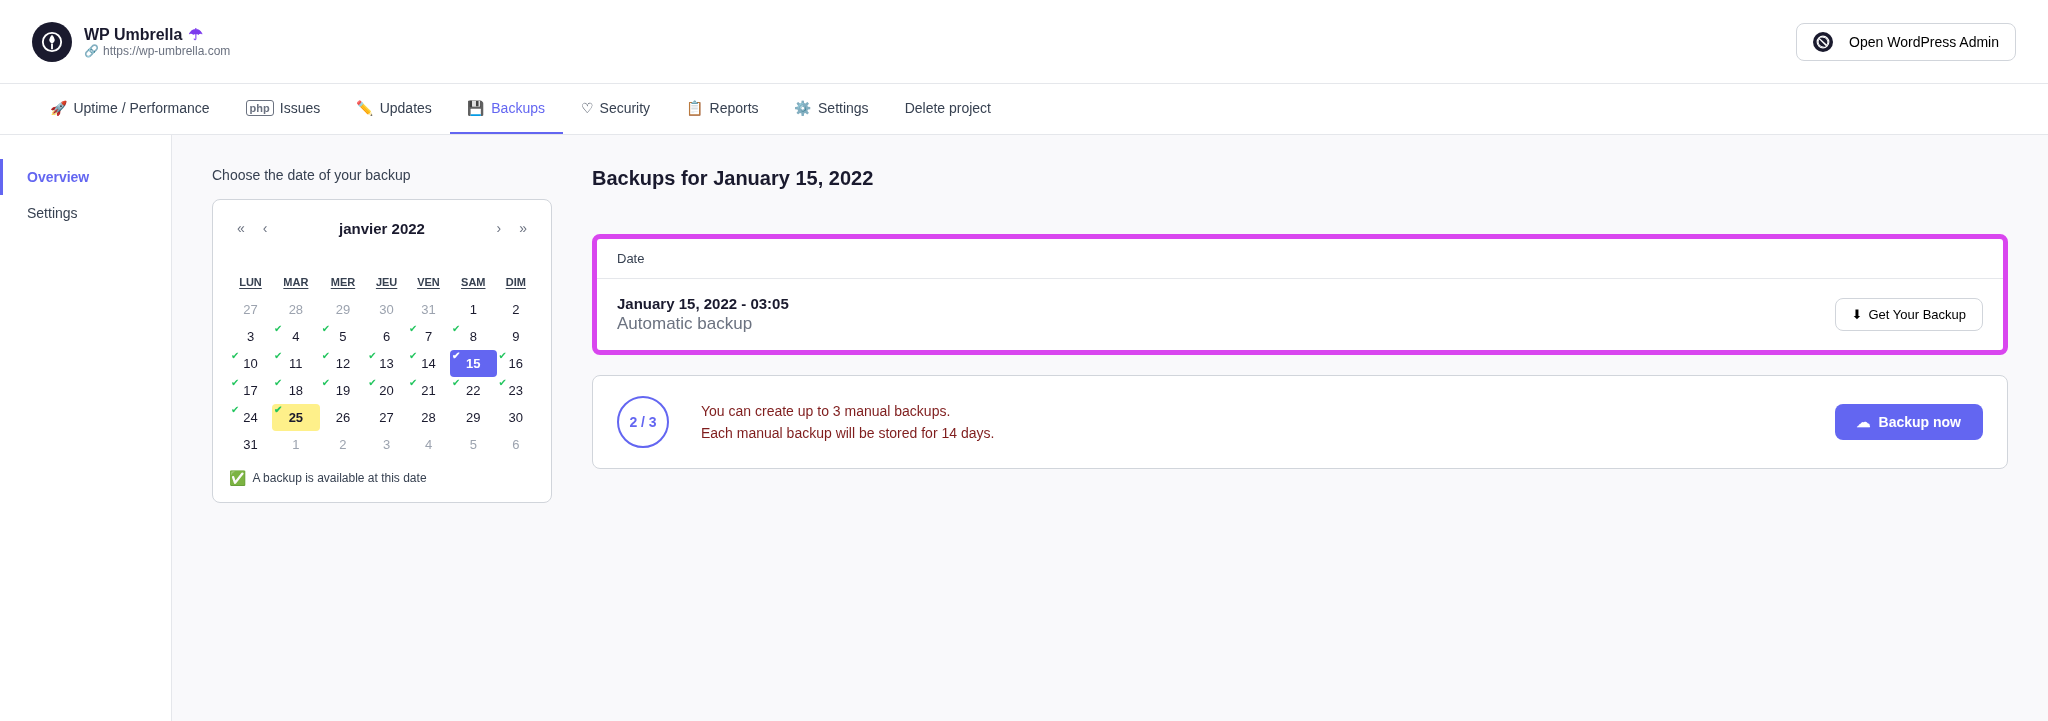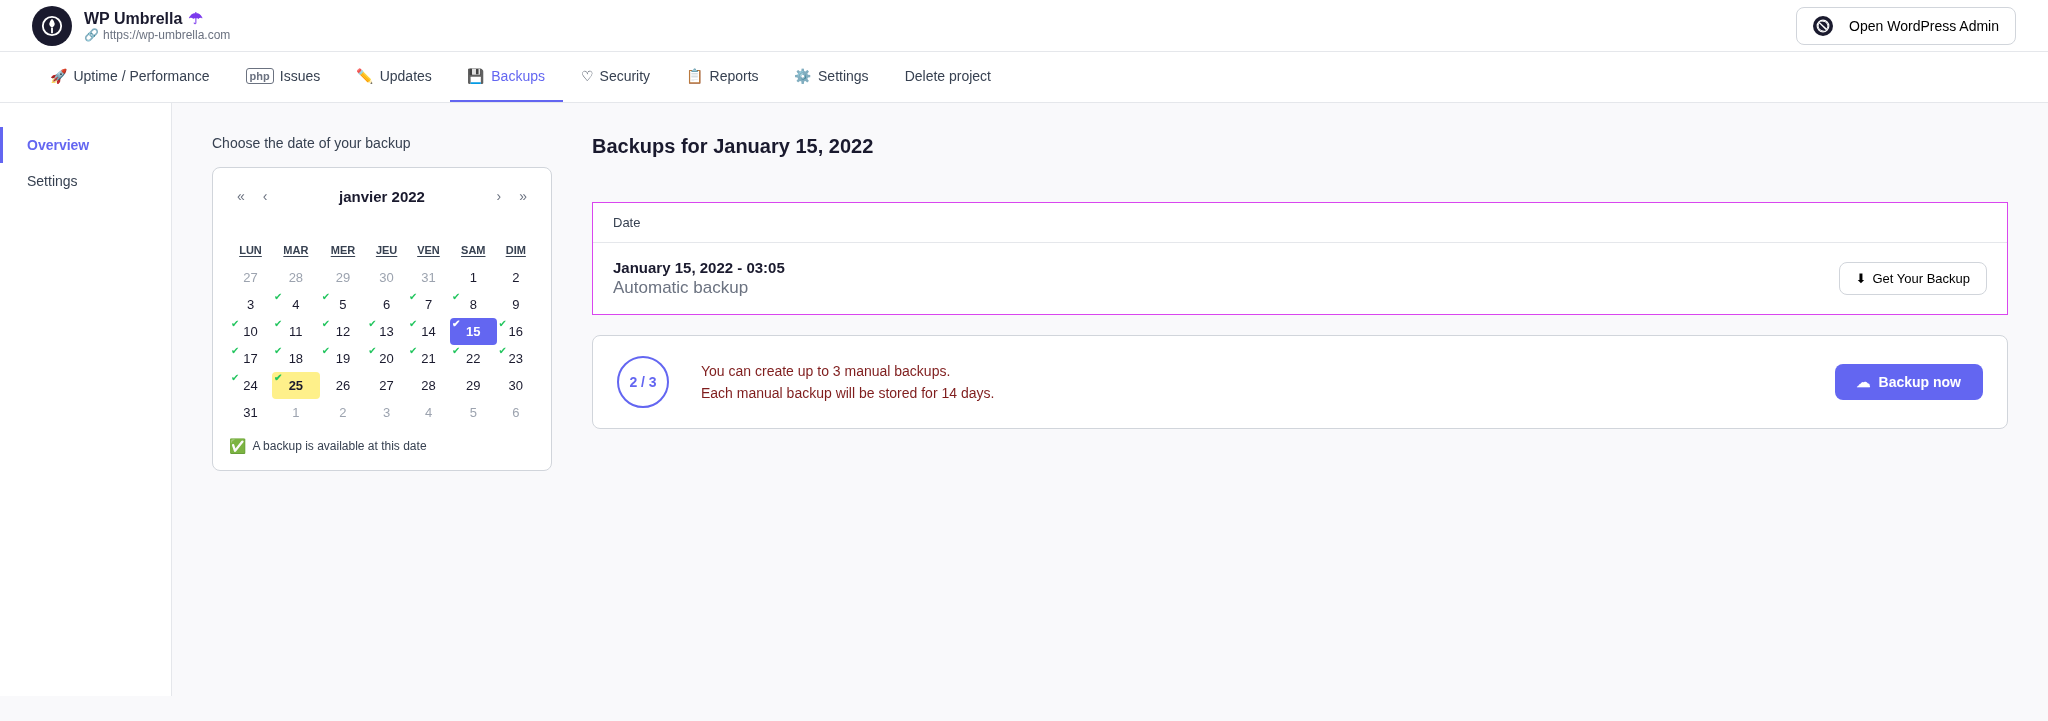--- a/index.html
+++ b/index.html
@@ -1,19 +1,19 @@
 <!DOCTYPE html>
 <html><head>
   <meta charset="utf-8">
   <style>
     * { box-sizing: border-box; margin: 0; padding: 0; }
     body { font-family: -apple-system, BlinkMacSystemFont, 'Segoe UI', sans-serif; background: #f9f9fb; color: #1a1a2e; font-size: 14px; }
 
     
-    .header { background: #fff; border-bottom: 1px solid #e5e7eb; padding: 0 32px; display: flex; align-items: center; justify-content: space-between; height: 52px; }
+    .header { background: #fff; border-bottom: 1px solid #e5e7eb; padding: 0 32px; display: flex; align-items: center; justify-content: space-between; height: 84px; }
     .header-left { display: flex; align-items: center; gap: 12px; }
     .logo-circle { width: 40px; height: 40px; background: #1a1a2e; border-radius: 50%; display: flex; align-items: center; justify-content: center; color: #fff; font-size: 18px; flex-shrink: 0; }
     .site-info { display: flex; flex-direction: column; }
     .site-name { font-weight: 700; font-size: 16px; display: flex; align-items: center; gap: 6px; }
     .umbrella-icon { color: #7c3aed; }
     .site-url { font-size: 12px; color: #6b7280; display: flex; align-items: center; gap: 4px; }
     .open-wp-btn { border: 1.5px solid #d1d5db; background: #fff; padding: 8px 16px; border-radius: 8px; cursor: pointer; display: flex; align-items: center; gap: 16px; font-size: 14px; font-weight: 500; }
     .wp-btn-icon { width: 20px; height: 20px; border-radius: 50%; background: #1a1a2e; color: #fff; display: flex; align-items: center; justify-content: font-size; font-size: 10px; align-items: center; justify-content: center; }
 
     
@@ -47,21 +47,21 @@
     .cal-grid td.today { background: #fef08a; border-radius: 4px; font-weight: 600; }
     .cal-grid td.selected { background: #6366f1; color: #fff; border-radius: 4px; font-weight: 600; }
     .cal-grid td.selected .check-icon { color: #fff; }
     .check-icon { position: absolute; top: 0; left: 2px; font-size: 10px; color: #22c55e; }
     .cal-legend { display: flex; align-items: center; gap: 6px; margin-top: 12px; font-size: 12px; color: #374151; }
     .legend-check { color: #22c55e; font-size: 14px; }
 
     
     .backups-section { flex: 1; }
     .backups-title { font-size: 20px; font-weight: 700; margin-bottom: 20px; }
-    .backup-table { background: #fff; border: 1px solid #d946ef; border-radius: 0; overflow: hidden; margin-top: 44px; }
+    .backup-table { background: #fff; border: 5px solid #d946ef; border-radius: 8px; overflow: hidden; margin-top: 44px; }
     .backup-table-header { padding: 12px 20px; border-bottom: 1px solid #e5e7eb; font-size: 13px; font-weight: 500; color: #374151; }
     .backup-row { padding: 16px 20px; border-bottom: 1px solid #e5e7eb; display: flex; align-items: center; justify-content: space-between; }
     .backup-row:last-child { border-bottom: none; }
     .backup-date { font-size: 15px; font-weight: 600; margin-bottom: 2px; }
     .backup-type { font-size: 17px; color: #6b7280; }
     .get-backup-btn { border: 1.5px solid #d1d5db; background: #fff; padding: 8px 16px; border-radius: 8px; cursor: pointer; display: flex; align-items: center; gap: 6px; font-size: 13px; font-weight: 500; }
 
     
     .backup-now-section { margin-top: 20px; background: #fff; border: 1px solid #d1d5db; border-radius: 8px; padding: 20px 24px; display: flex; align-items: center; justify-content: space-between; }
     .backup-counter { width: 52px; height: 52px; border-radius: 50%; border: 2px solid #6366f1; display: flex; align-items: center; justify-content: center; font-size: 14px; font-weight: 600; color: #6366f1; flex-shrink: 0; margin-right: 16px; }

